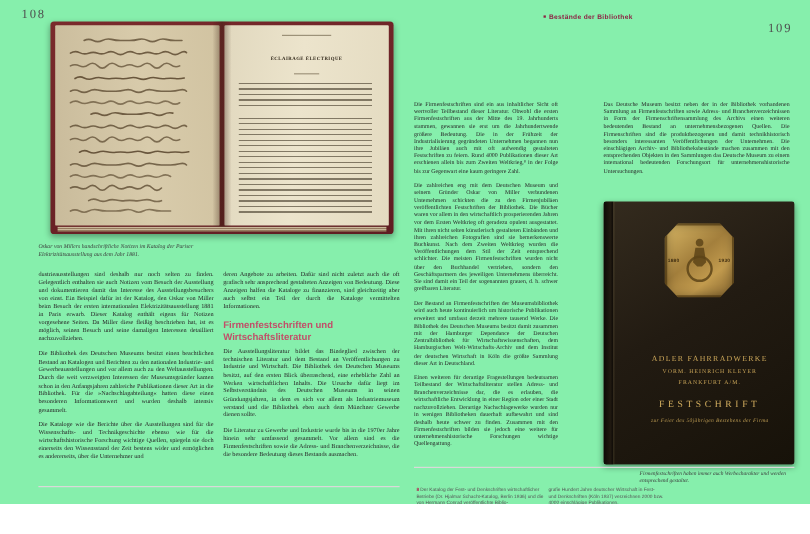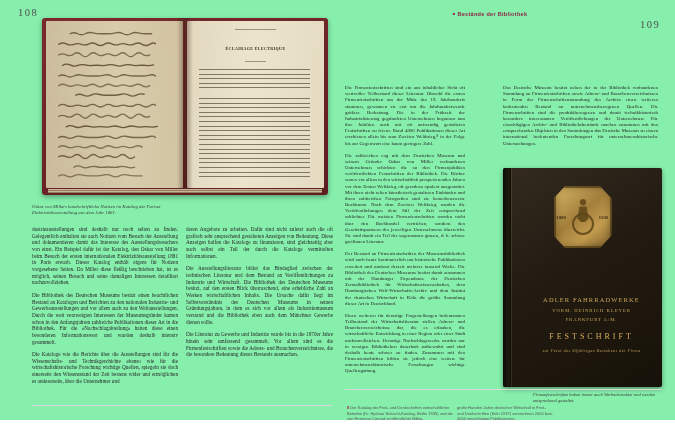--- a/index.html
+++ b/index.html
@@ -130,20 +130,21 @@
   <div class="caption caption-left">Oskar von Millers handschriftliche Notizen im Katalog der Pariser Elektrizitätsausstellung aus dem Jahr 1881.</div>
 
   <div class="col col-l1">
     <p>dustrieausstellungen sind deshalb nur noch selten zu finden. Gelegentlich enthalten sie auch Notizen vom Besuch der Ausstellung und dokumentieren damit das Interesse des Ausstellungsbesuchers von einst. Ein Beispiel dafür ist der Katalog, den Oskar von Miller beim Besuch der ersten internationalen Elektrizitätsausstellung 1881 in Paris erwarb. Dieser Katalog enthält eigens für Notizen vorgesehene Seiten. Da Miller diese fleißig beschrieben hat, ist es möglich, seinen Besuch und seine damaligen Interessen detailliert nachzuvollziehen.</p>
     <p>Die Bibliothek des Deutschen Museums besitzt einen beachtlichen Bestand an Katalogen und Berichten zu den nationalen Industrie- und Gewerbeausstellungen und vor allem auch zu den Weltausstellungen. Durch die weit verzweigten Interessen der Museumsgründer kamen schon in den Anfangsjahren zahlreiche Publikationen dieser Art in die Bibliothek. Für die »Nachschlagabteilung« hatten diese einen besonderen Informationswert und wurden deshalb intensiv gesammelt.</p>
     <p>Die Kataloge wie die Berichte über die Ausstellungen sind für die Wissenschafts- und Technikgeschichte ebenso wie für die wirtschaftshistorische Forschung wichtige Quellen, spiegeln sie doch einerseits den Wissensstand der Zeit bestens wider und ermöglichen es andererseits, über die Unternehmer und</p>
   </div>
 
   <div class="col col-l2">
     <p>deren Angebote zu arbeiten. Dafür sind nicht zuletzt auch die oft grafisch sehr ansprechend gestalteten Anzeigen von Bedeutung. Diese Anzeigen halfen die Kataloge zu finanzieren, sind gleichzeitig aber auch selbst ein Teil der durch die Kataloge vermittelten Informationen.</p>
+    <h3 class="red-heading">Firmenfestschriften und Wirtschaftsliteratur</h3>
     <p>Die Ausstellungsliteratur bildet das Bindeglied zwischen der technischen Literatur und dem Bestand an Veröffentlichungen zu Industrie und Wirtschaft. Die Bibliothek des Deutschen Museums besitzt, auf den ersten Blick überraschend, eine erhebliche Zahl an Werken wirtschaftlichen Inhalts. Die Ursache dafür liegt im Selbstverständnis des Deutschen Museums in seinen Gründungsjahren, in dem es sich vor allem als Industriemuseum verstand und die Bibliothek eben auch dem Münchner Gewerbe dienen sollte.</p>
     <p>Die Literatur zu Gewerbe und Industrie wurde bis in die 1970er Jahre hinein sehr umfassend gesammelt. Vor allem sind es die Firmenfestschriften sowie die Adress- und Branchenverzeichnisse, die die besondere Bedeutung dieses Bestands ausmachen.</p>
   </div>
 
   <div class="rule rule-left"></div>
 
   <div class="runhead">
     <span class="runhead-marker">■</span><span>Bestände der Bibliothek</span>
   </div>
   <div class="pagenum pagenum-right">109</div>

